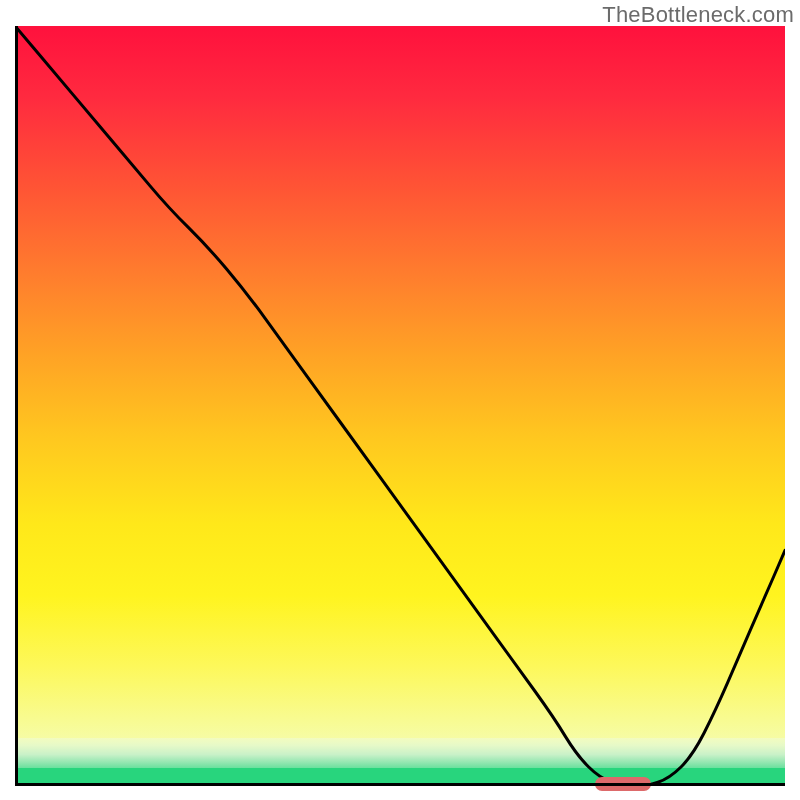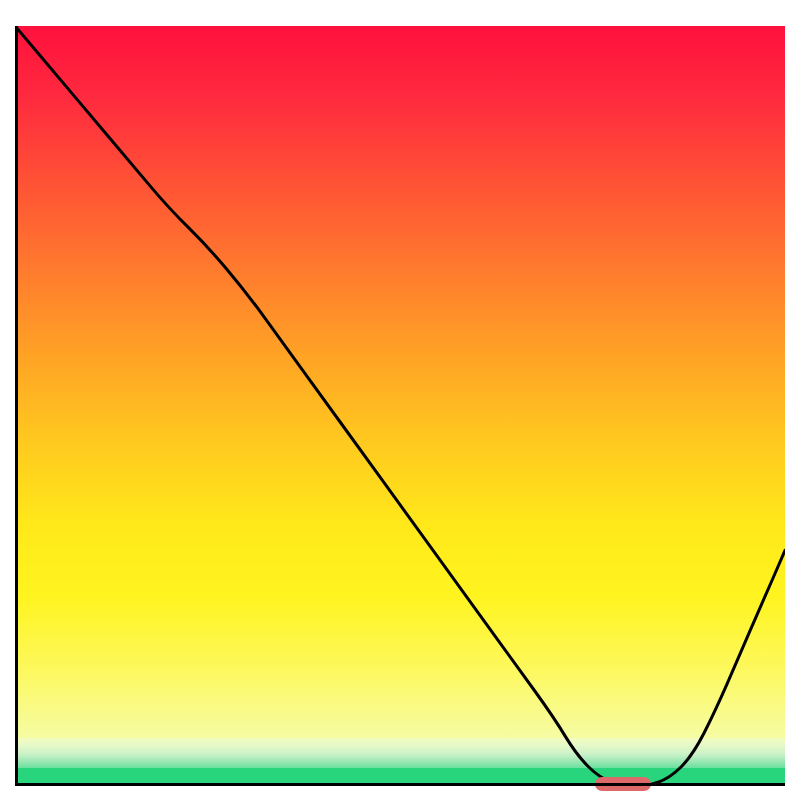--- a/index.html
+++ b/index.html
@@ -90,20 +90,21 @@
     width: 56px;
     height: 14px;
     border-radius: 7px;
     background: #dd6a6b;
   }
 </style>
 </head>
 <body>
 
 <div class="container">
+  <div class="watermark">TheBottleneck.com</div>
 
   <div class="plot">
     <div class="grad-main"></div>
     <div class="grad-pale"></div>
     <div class="grad-green"></div>
 
     <svg class="curve" viewBox="0 0 770 760" preserveAspectRatio="none">
       <path id="curve-path" fill="none" stroke="#000" stroke-width="3" stroke-linejoin="round" stroke-linecap="round" d="M 0.0 0.0 Q 0.0 0.0 19.3 22.8 Q 38.5 45.6 57.8 68.4 Q 77.0 91.2 96.3 114.0 Q 115.5 136.8 134.8 159.6 Q 154.0 182.4 173.3 201.4 Q 192.5 220.4 211.8 243.2 Q 231.0 266.0 250.3 292.6 Q 269.5 319.2 288.8 345.8 Q 308.0 372.4 327.3 399.0 Q 346.5 425.6 365.8 452.2 Q 385.0 478.8 404.3 505.4 Q 423.5 532.0 442.8 558.6 Q 462.0 585.2 481.3 611.8 Q 500.5 638.4 519.8 665.0 Q 539.0 691.6 550.5 710.6 Q 562.1 729.6 573.7 741.0 Q 585.2 752.4 596.8 756.2 Q 608.3 760.0 619.9 760.0 Q 631.4 760.0 643.0 756.2 Q 654.5 752.4 666.0 741.0 Q 677.6 729.6 689.2 706.8 Q 700.7 684.0 712.3 657.4 Q 723.8 630.8 735.3 604.2 Q 746.9 577.6 758.5 551.0 L 770.0 524.4"></path>
     </svg>
 

